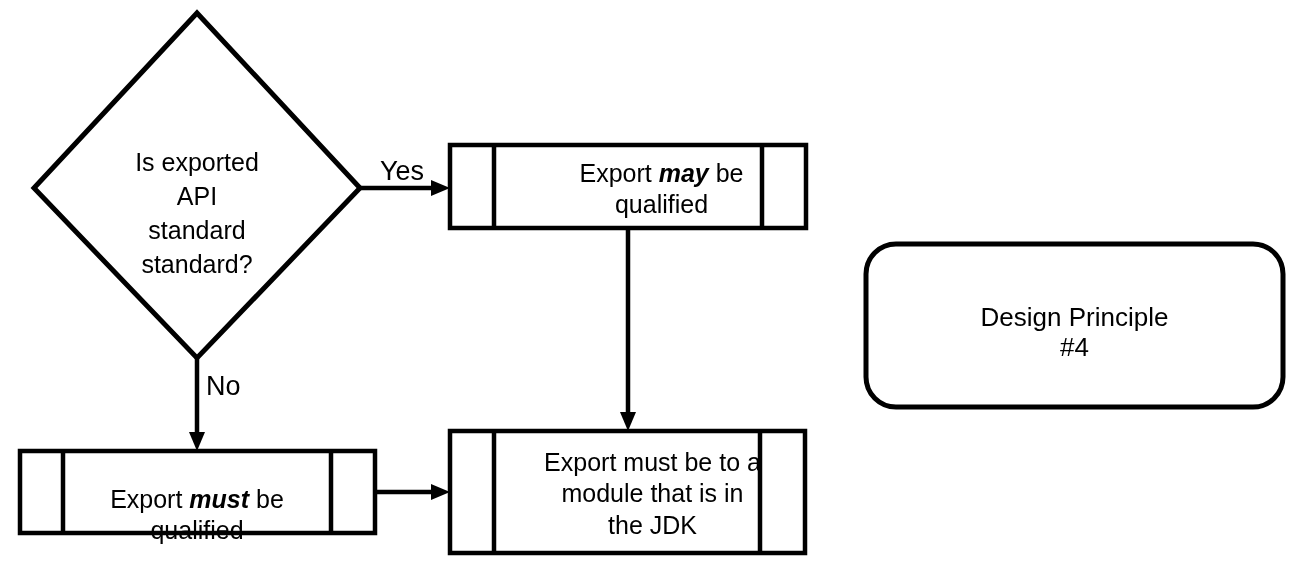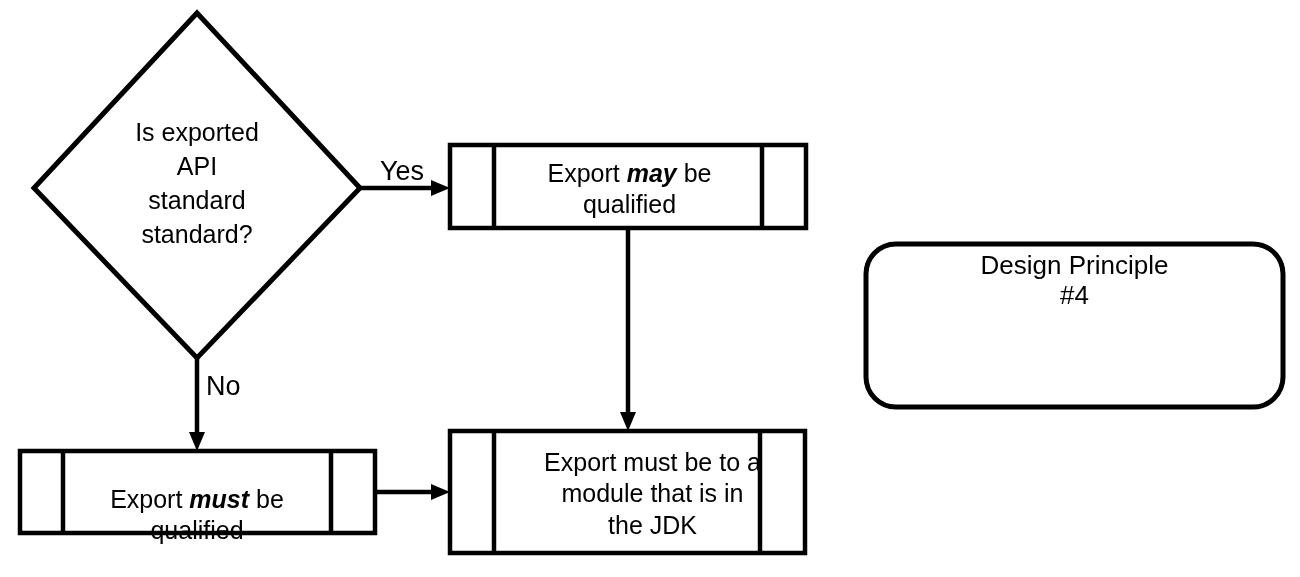--- a/index.html
+++ b/index.html
@@ -32,48 +32,49 @@
     fill: var(--stroke, #000000);
     stroke: none;
   }
   .label {
     position: absolute;
     color: var(--stroke, #000000);
     text-align: center;
   }
   .diamond-label {
     left: 87px;
-    top: 115px;
+    top: 145px;
     width: 220px;
     font-size: 25px;
     line-height: 34px;
   }
   .edge-label {
     font-size: 27px;
     line-height: 28px;
   }
   .yes-pos { left: 370px; top: 157px; width: 64px; }
   .no-pos  { left: 206px; top: 372px; width: 64px; text-align: left; }
   .box-label {
     display: flex;
     flex-direction: column;
     justify-content: center;
     font-size: 25px;
     line-height: 31px;
   }
-  .may-pos  { left: 497px; top: 147px; width: 265px; height: 83px; }
+  .may-pos  { left: 497px; top: 147px; width: 265px; height: 83px; padding-left: 32px; }
   .must-pos { left: 65px;  top: 474px; width: 264px; height: 82px; }
   .jdk-pos  { left: 522px; top: 433px; width: 261px; height: 122px; line-height: 31.5px; }
   .note-label {
     left: 866px;
     top: 250px;
     width: 417px;
     height: 163px;
     display: flex;
     flex-direction: column;
+    justify-content: center;
     font-size: 26px;
     line-height: 30px;
   }
   .em {
     font-weight: bold;
     font-style: italic;
   }
 </style>
 </head>
 <body>

